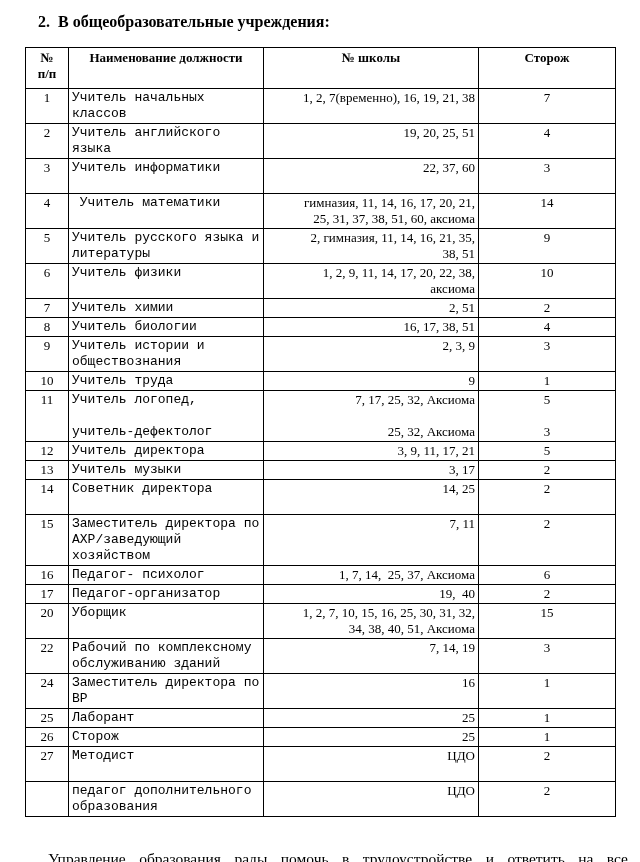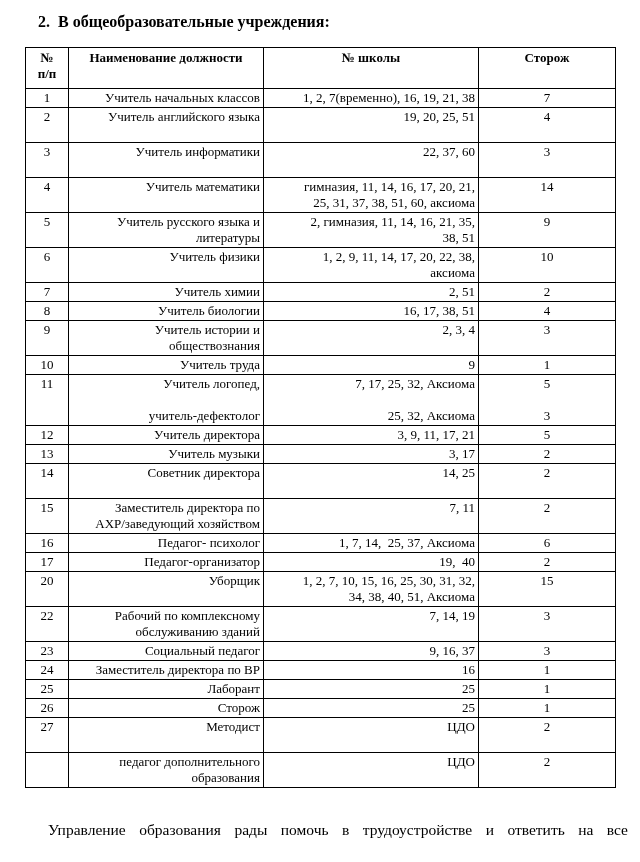--- a/index.html
+++ b/index.html
@@ -38,21 +38,21 @@
     white-space: pre-wrap;
     overflow: hidden;
   }
   table.vac th {
     font-weight: bold;
     text-align: center;
     padding-top: 2px;
     padding-bottom: 6px;
   }
   td.num { text-align: center; }
-  td.pos { text-align: right; }
+  td.pos { text-align: left; font-family: Liberation Mono, monospace; }
   td.sch { text-align: right; padding-left: 5px; }
   td.tot { text-align: center; vertical-align: middle; }
   td.tot.top { vertical-align: top; }
 
   .footer {
     margin: 31px 12px 0 8px;
     font-size: 15.5px;
     line-height: 22px;
   }
   .footer-line1 {
@@ -136,21 +136,21 @@
         <tr>
           <td class="num">8</td>
           <td class="pos">Учитель биологии</td>
           <td class="sch">16, 17, 38, 51</td>
           <td class="tot">4</td>
         </tr>
         <tr>
           <td class="num">9</td>
           <td class="pos">Учитель истории и
 обществознания</td>
-          <td class="sch">2, 3, 4</td>
+          <td class="sch">2, 3, 9</td>
           <td class="tot">3</td>
         </tr>
         <tr>
           <td class="num">10</td>
           <td class="pos">Учитель труда</td>
           <td class="sch">9</td>
           <td class="tot">1</td>
         </tr>
         <tr>
           <td class="num">11</td>
@@ -210,26 +210,20 @@
           <td class="tot">15</td>
         </tr>
         <tr>
           <td class="num">22</td>
           <td class="pos">Рабочий по комплексному
 обслуживанию зданий</td>
           <td class="sch"> 7, 14, 19</td>
           <td class="tot">3</td>
         </tr>
         <tr>
-          <td class="num">23</td>
-          <td class="pos">Социальный педагог</td>
-          <td class="sch">9, 16, 37</td>
-          <td class="tot">3</td>
-        </tr>
-        <tr>
           <td class="num">24</td>
           <td class="pos">Заместитель директора по ВР</td>
           <td class="sch">16</td>
           <td class="tot">1</td>
         </tr>
         <tr>
           <td class="num">25</td>
           <td class="pos">Лаборант</td>
           <td class="sch">25</td>
           <td class="tot">1</td>

